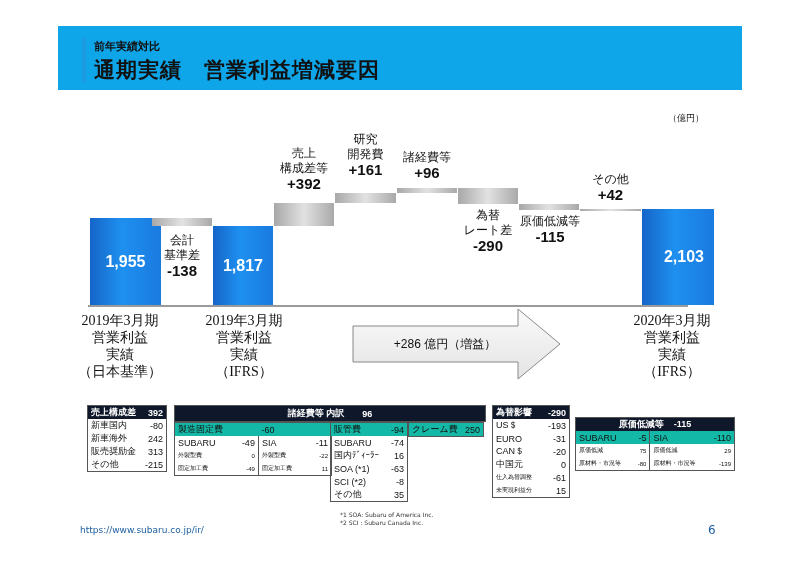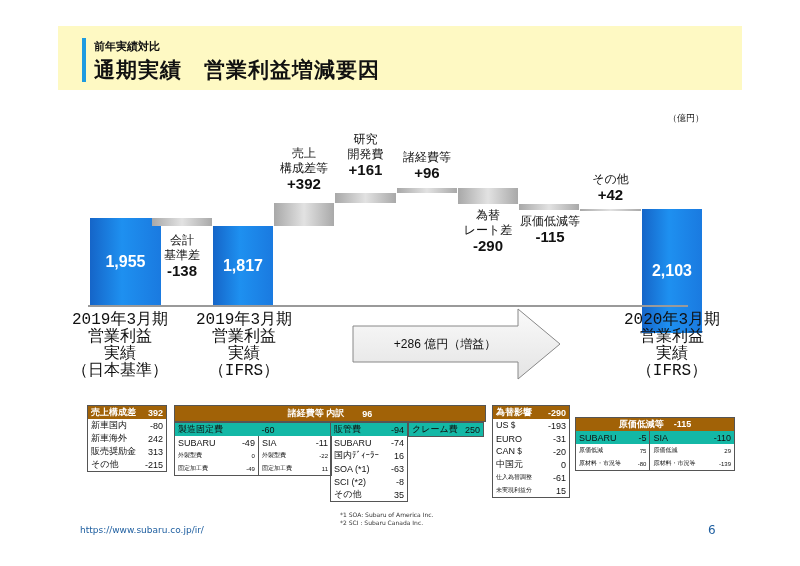--- a/index.html
+++ b/index.html
@@ -1,34 +1,34 @@
 <!DOCTYPE html>
 <html><head>
 <meta charset="utf-8">
 <style>
   html,body{margin:0;padding:0;background:#fff;}
   body{width:800px;height:566px;position:relative;overflow:hidden;font-family:"DejaVu Sans","Liberation Sans",sans-serif;color:#111;}
   .abs{position:absolute;}
-  .header{left:58px;top:26px;width:684px;height:64px;background:#fef9c3;}
+  .header{left:58px;top:26px;width:684px;height:64px;background:#0ea5e9;}
   .header .bar{position:absolute;left:24px;top:12px;width:4px;height:44px;background:#1e9be0;}
   .header .sub{position:absolute;left:36px;top:13px;font-size:11px;font-weight:bold;}
   .header .title{position:absolute;left:36px;top:30px;font-size:21px;font-weight:bold;letter-spacing:1px;}
   .unit{left:668px;top:112px;font-size:9px;}
   .bar-blue{background:linear-gradient(90deg,#1565c8 0%,#1e90f0 45%,#1a7ae0 100%);color:#fff;font-weight:bold;font-size:16px;display:flex;align-items:center;justify-content:center;font-family:"Liberation Sans",sans-serif;}
   .bar-gray{background:linear-gradient(90deg,#a8a8a8 0%,#e2e2e2 50%,#a9a9a9 100%);}
   .baseline{left:88px;top:305px;width:600px;height:2px;background:#9a9a9a;}
   .lbl{text-align:center;font-size:12px;line-height:15px;font-family:"Liberation Sans",sans-serif;}
   .lbl b{font-size:15px;display:block;}
-  .period{text-align:center;font-size:16px;line-height:17px;font-family:Liberation Mono, monospace;}
+  .period{text-align:center;font-size:14px;line-height:17px;font-family:Liberation Serif, serif;}
   .arrow{left:352px;top:308px;width:210px;height:72px;}
   .arrow-text{left:380px;top:336px;width:130px;text-align:center;font-size:12px;font-family:"Liberation Sans",sans-serif;}
   table{border-collapse:collapse;font-family:"Liberation Sans",sans-serif;}
   .tbl{position:absolute;border:1.5px solid #555;}
   .tbl td{padding:0 3px;height:13px;font-size:9px;white-space:nowrap;}
-  .th{background:#a16207;color:#fff;font-weight:bold;font-size:9px;}
+  .th{background:#0f172a;color:#fff;font-weight:bold;font-size:9px;}
   .sh{background:#14b8a6;}
   .r{text-align:right;}
   .sm td{font-size:6px;}
   .foot{left:340px;top:511px;font-size:6px;line-height:8px;color:#333;}
   .url{left:80px;top:525px;font-size:9px;color:#1f5fa0;}
   .pgn{left:708px;top:523px;font-size:12px;color:#1f5fa0;}
 </style>
 </head>
 <body>
 
@@ -69,21 +69,21 @@
 <div class="abs bar-gray" style="left:519px;top:204px;width:60px;height:6px;"></div>
 <div class="abs lbl" style="left:514px;top:214px;width:72px;">
   <span>原価低減等</span><b>-115</b>
 </div>
 
 <div class="abs bar-gray" style="left:580px;top:209px;width:61px;height:2px;"></div>
 <div class="abs lbl" style="left:580px;top:172px;width:61px;">
   <span>その他</span><b>+42</b>
 </div>
 
-<div class="abs bar-blue" style="left:642px;top:209px;width:60px;height:124px;">2,103</div>
+<div class="abs bar-blue" style="left:642px;top:209px;width:60px;height:96px;padding-left:12px;">2,103</div>
 
 <div class="abs baseline"></div>
 
 <div class="abs period" style="left:72px;top:312px;width:96px;">
   <div>2019年3月期</div>
     <div>営業利益</div>
     <div>実績</div>
     <div>（日本基準）</div>
 </div>
 <div class="abs period" style="left:196px;top:312px;width:96px;">

